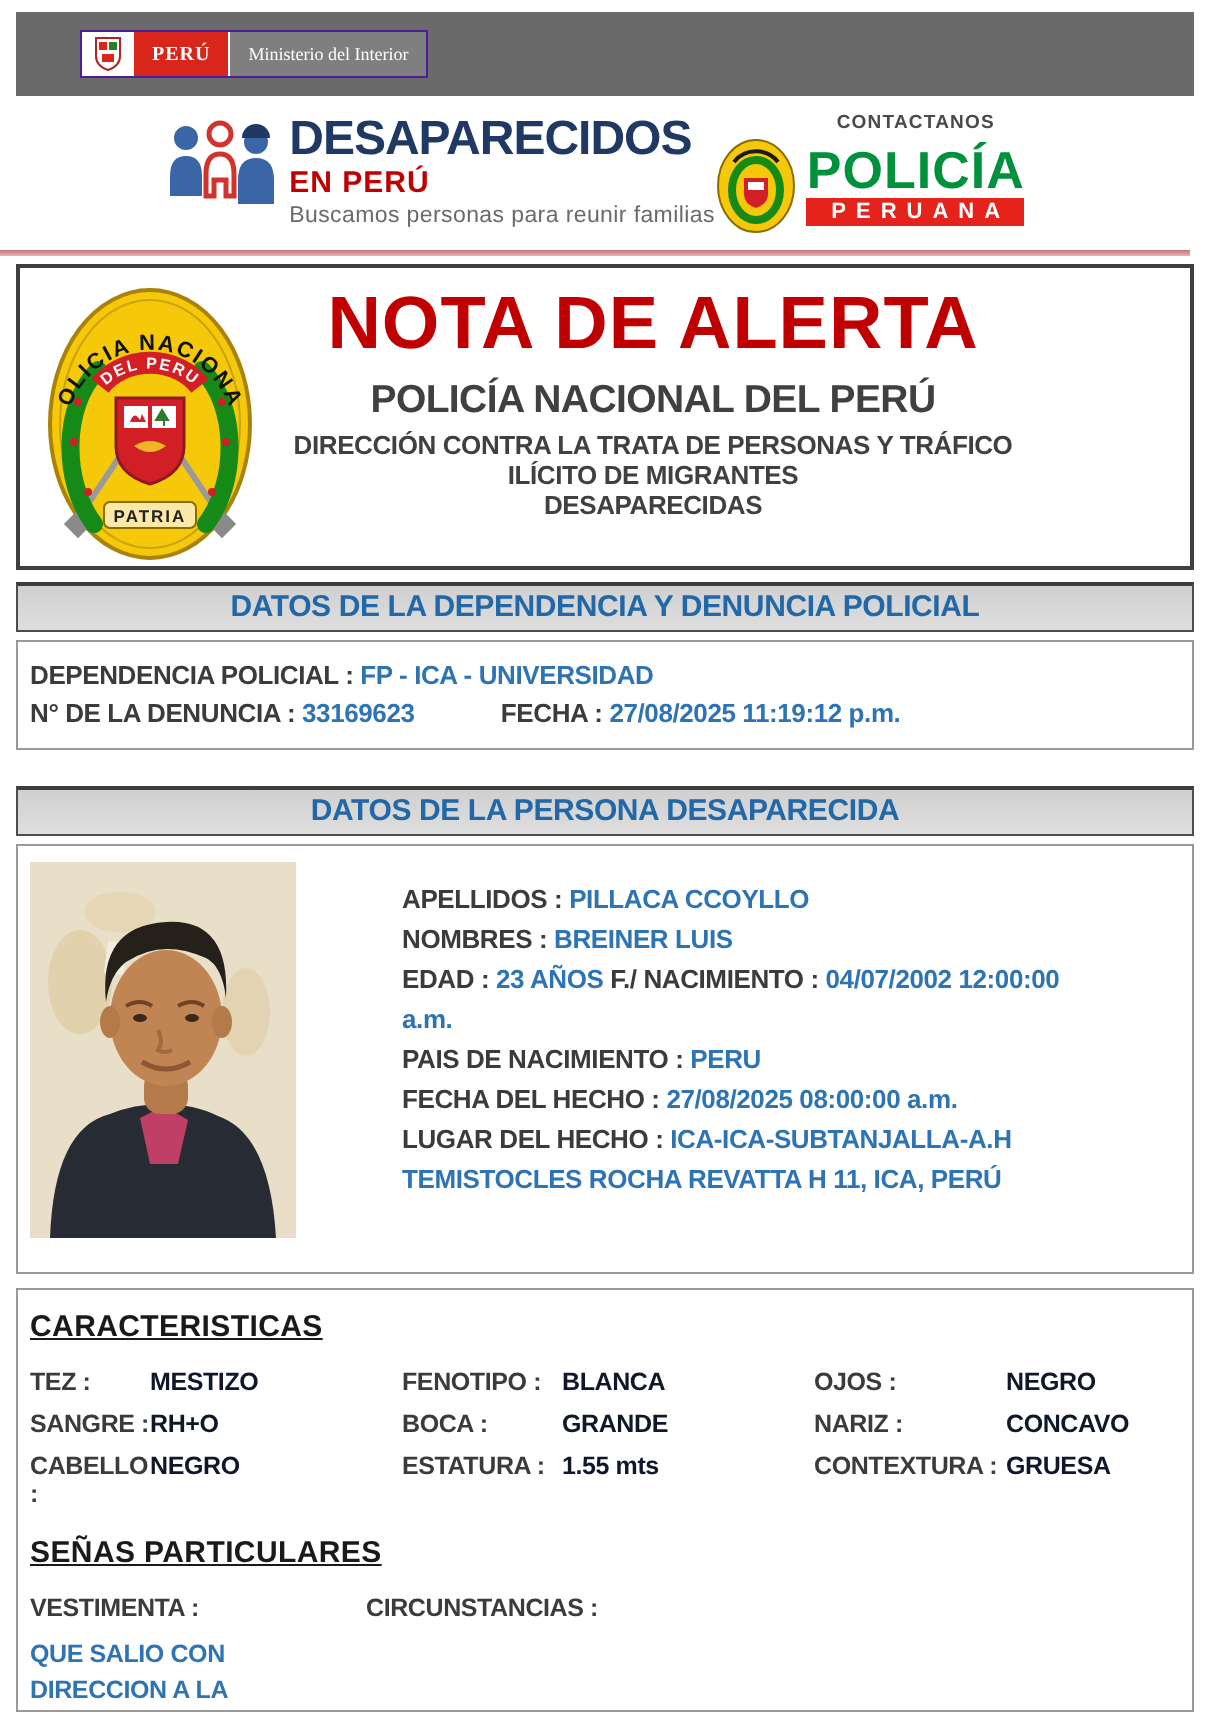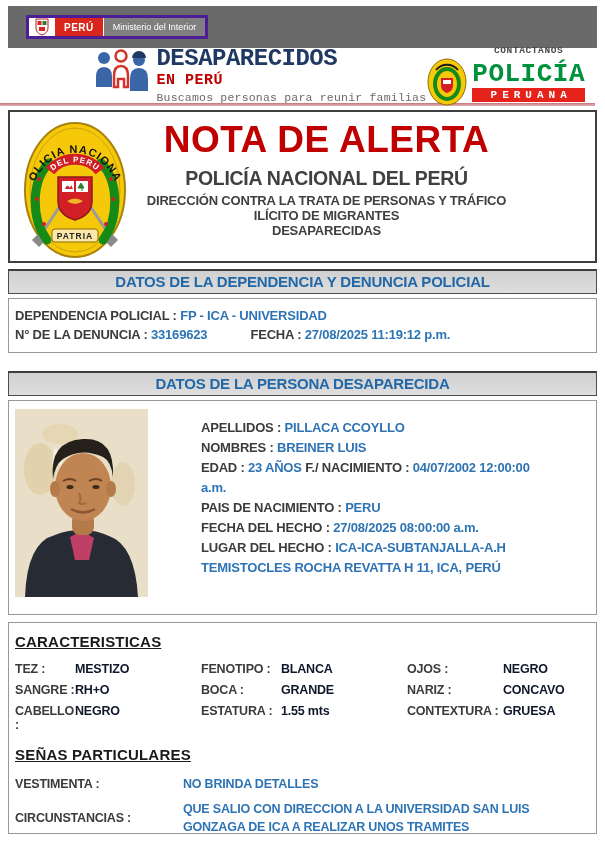--- a/index.html
+++ b/index.html
@@ -1,27 +1,27 @@
 <!DOCTYPE html>
 <html><head>
 <meta charset="utf-8">
 <style>
   * { margin:0; padding:0; box-sizing:border-box; }
   html,body { width:605px; background:#fff; font-family:"Liberation Sans", sans-serif; }
   body { height:858px; overflow:hidden; -webkit-font-smoothing:antialiased; }
 
   
   .topbar { margin:6px 8px 0 8px; height:42px; background:#6a6a6a; display:flex; align-items:center; }
-  .gov-logo-box { display:flex; height:24px; margin-left:18px; border:3px solid #4c1d95; }
+  .gov-logo-box { display:flex; height:24px; margin-left:32px; border:1px solid #4c1d95;font-family:Liberation Serif, serif; }
   .seg-coat { width:26px; background:#fff; display:flex; align-items:center; justify-content:center; }
   .seg-peru { background:#d9261c; color:#fff; font-weight:bold; font-size:10px; display:flex; align-items:center; padding:0 9px; letter-spacing:.5px; }
   .seg-ministry { background:#7f7f7f; color:#fff; font-size:9px; display:flex; align-items:center; padding:0 9px; border-left:1px solid #fff; }
 
   
-  .header-row { height:55px; display:flex; justify-content:flex-end; align-items:center; padding:0 14px 0 10px;font-family:Liberation Mono, monospace; }
+  .header-row { height:77px; display:flex; justify-content:center; align-items:center; padding:0 14px 0 10px; }
   .brand { display:flex; align-items:flex-start; gap:6px; }
   .brand-text { line-height:1; }
   .brand-title { color:#1f3864; font-weight:bold; font-size:24px; letter-spacing:-0.5px; }
   .brand-sub { color:#c00000; font-weight:bold; font-size:15px; letter-spacing:0.5px; margin-top:2px; }
   .brand-tagline { color:#6a6a6a; font-size:11.5px; margin-top:4px; letter-spacing:0.2px; }
   .contact-block { text-align:center; margin-right:6px; }
   .contact-label { font-size:9.5px; font-weight:bold; color:#4a4a4a; letter-spacing:0.6px; margin-bottom:2px; margin-left:46px; }
   .police-logo-row { display:flex; align-items:center; gap:4px; }
   .police-text { display:flex; flex-direction:column; align-items:stretch; }
   .police-name { color:#00913d; font-weight:bold; font-size:26px; letter-spacing:0.5px; line-height:0.95; }
@@ -295,18 +295,17 @@
     <div class="char-cell c3">
         <span class="char-lbl">CONTEXTURA :</span>
         <span class="char-val">GRUESA</span>
       </div>
   </div>
 
   <div class="char-heading senas-heading">SEÑAS PARTICULARES</div>
 
   <div class="senas-rows">
     <div class="senas-lbl">VESTIMENTA :</div>
-    <div class="senas-val">NO BRINDA DETALLES</div>
     <div class="senas-lbl">CIRCUNSTANCIAS :</div>
     <div class="senas-val">QUE SALIO CON DIRECCION A LA UNIVERSIDAD SAN LUIS GONZAGA DE ICA A REALIZAR UNOS TRAMITES</div>
 
   </div>
 </div>
 
 </body></html>

